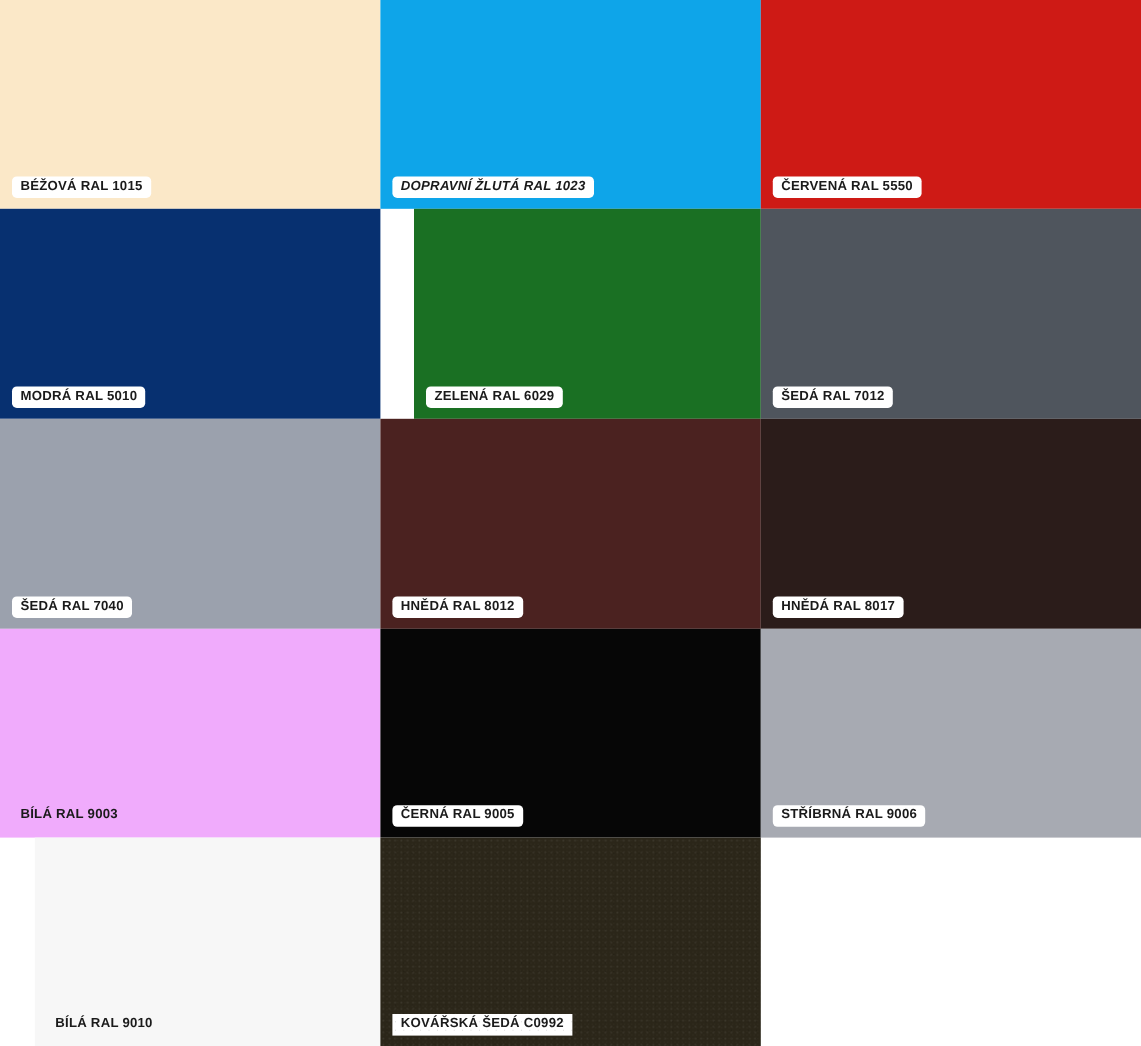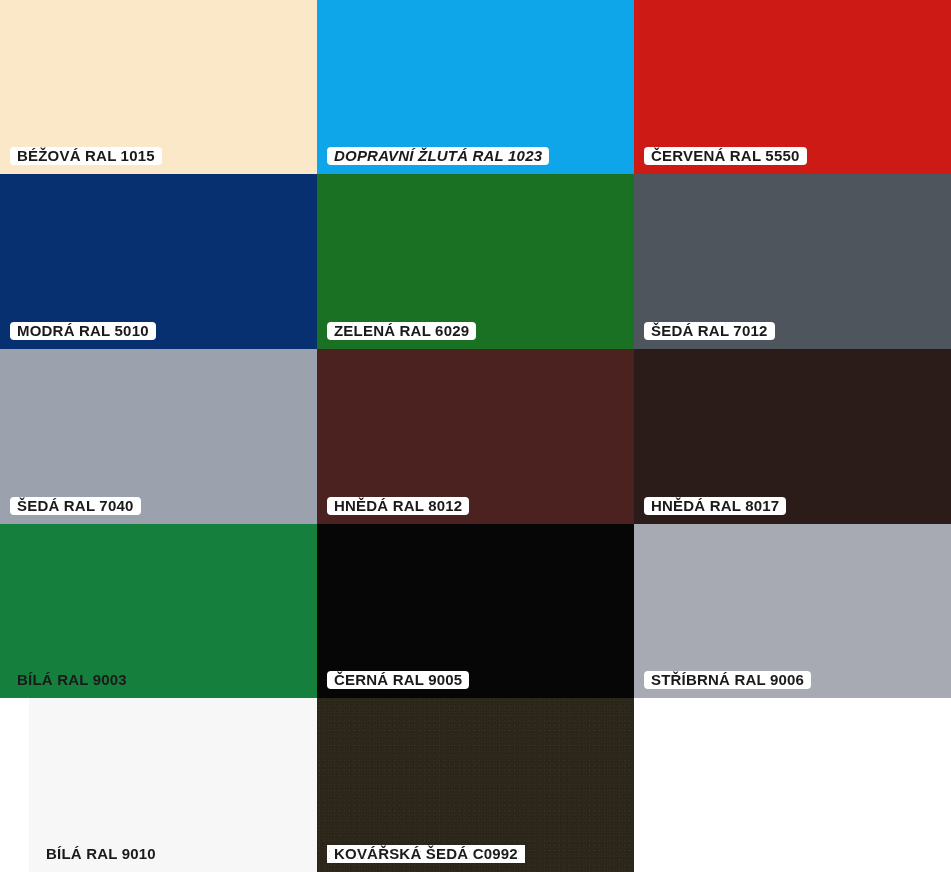--- a/index.html
+++ b/index.html
@@ -45,21 +45,21 @@
 
   .swatch-label {
     position: absolute;
     left: 10px;
     bottom: 9px;
     display: inline-block;
     padding: 2px 7px 3px 7px;
     border-radius: 4px;
     background: #ffffff;
     color: #1a1a1a;
-    font-size: 15px;
+    font-size: 11px;
     font-weight: bold;
     line-height: 13px;
     letter-spacing: .2px;
     white-space: nowrap;
   }
 
   
   .swatch-label.plain {
     background: transparent;
     border-radius: 0;
@@ -79,36 +79,36 @@
     </div>
     <div class="swatch" style="background: #0ea5e9; font-style: italic;">
       <span class="swatch-label">DOPRAVNÍ ŽLUTÁ RAL 1023</span>
     </div>
     <div class="swatch" style="background: rgb(206, 26, 21);">
       <span class="swatch-label">ČERVENÁ RAL 5550</span>
     </div>
     <div class="swatch" style="background: rgb(7, 48, 112);">
       <span class="swatch-label">MODRÁ RAL 5010</span>
     </div>
-    <div class="swatch" style="background: rgb(26, 112, 35);">
+    <div class="swatch" style="background: rgb(26, 112, 35); margin-left: 28px;">
       <span class="swatch-label">ZELENÁ RAL 6029</span>
     </div>
     <div class="swatch" style="background: rgb(79, 85, 93);">
       <span class="swatch-label">ŠEDÁ RAL 7012</span>
     </div>
     <div class="swatch" style="background: rgb(155, 161, 173);">
       <span class="swatch-label">ŠEDÁ RAL 7040</span>
     </div>
     <div class="swatch" style="background: rgb(75, 34, 32);">
       <span class="swatch-label">HNĚDÁ RAL 8012</span>
     </div>
     <div class="swatch" style="background: rgb(43, 28, 26);">
       <span class="swatch-label">HNĚDÁ RAL 8017</span>
     </div>
-    <div class="swatch" style="background: #15803d;">
+    <div class="swatch" style="background: #f0abfc;">
       <span class="swatch-label plain">BÍLÁ RAL 9003</span>
     </div>
     <div class="swatch" style="background: rgb(6, 6, 6); text-align: center;">
       <span class="swatch-label">ČERNÁ RAL 9005</span>
     </div>
     <div class="swatch" style="background: rgb(167, 170, 178);">
       <span class="swatch-label">STŘÍBRNÁ RAL 9006</span>
     </div>
     <div class="swatch" style="background: rgb(247, 247, 247); margin-left: 29px;">
       <span class="swatch-label plain">BÍLÁ RAL 9010</span>

